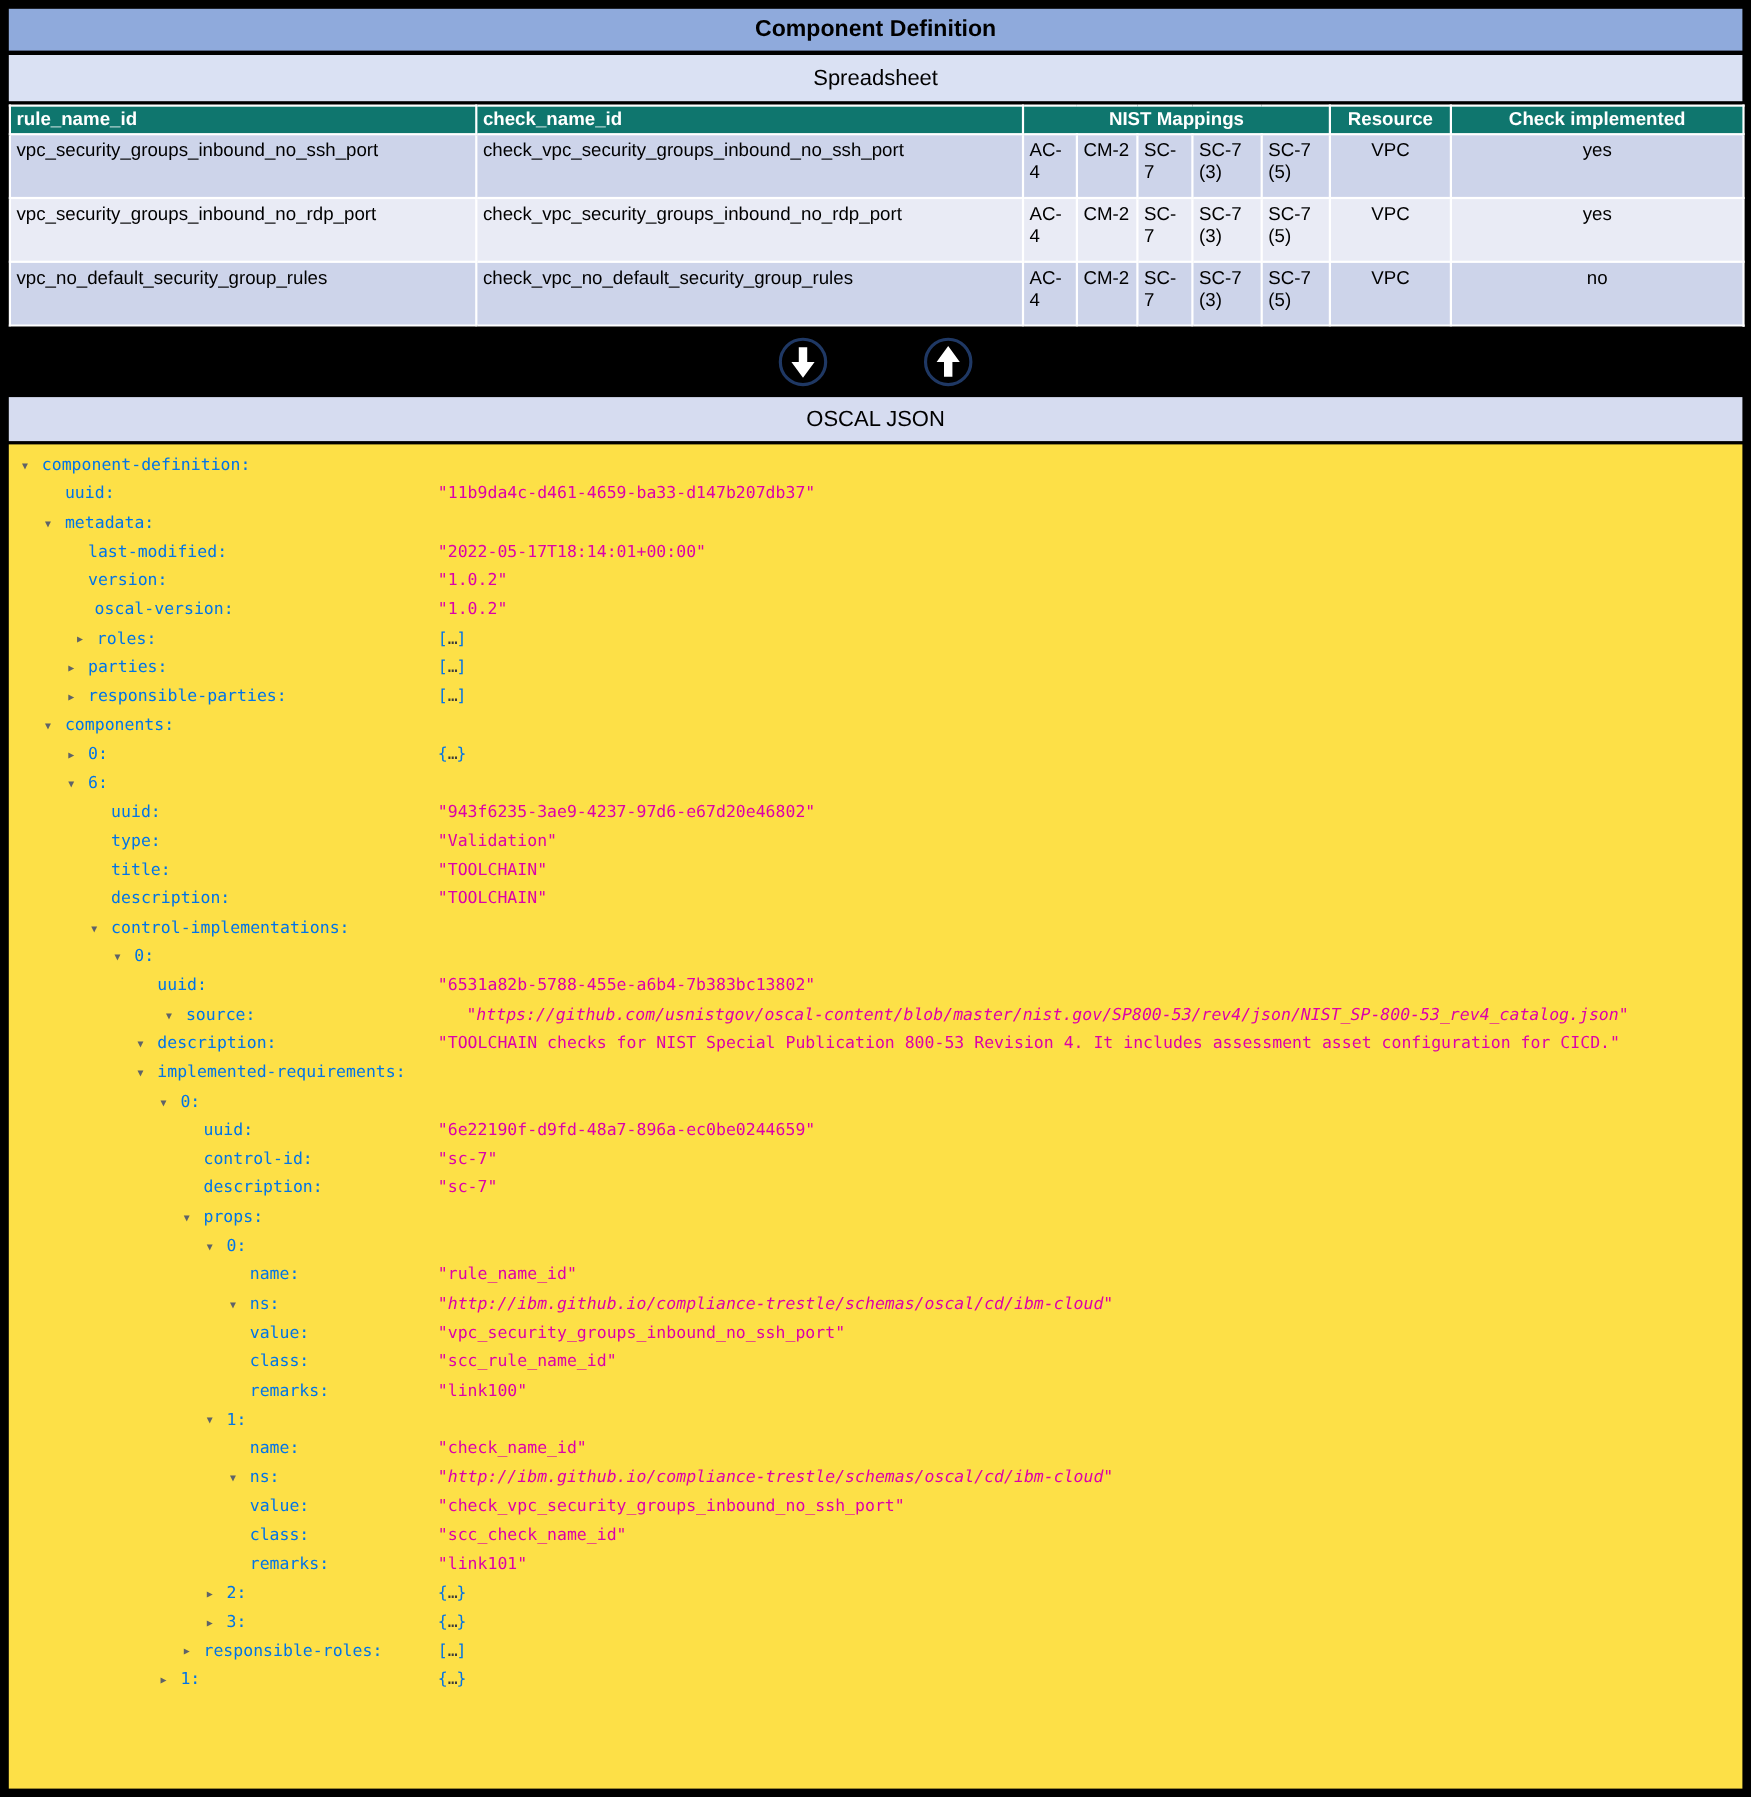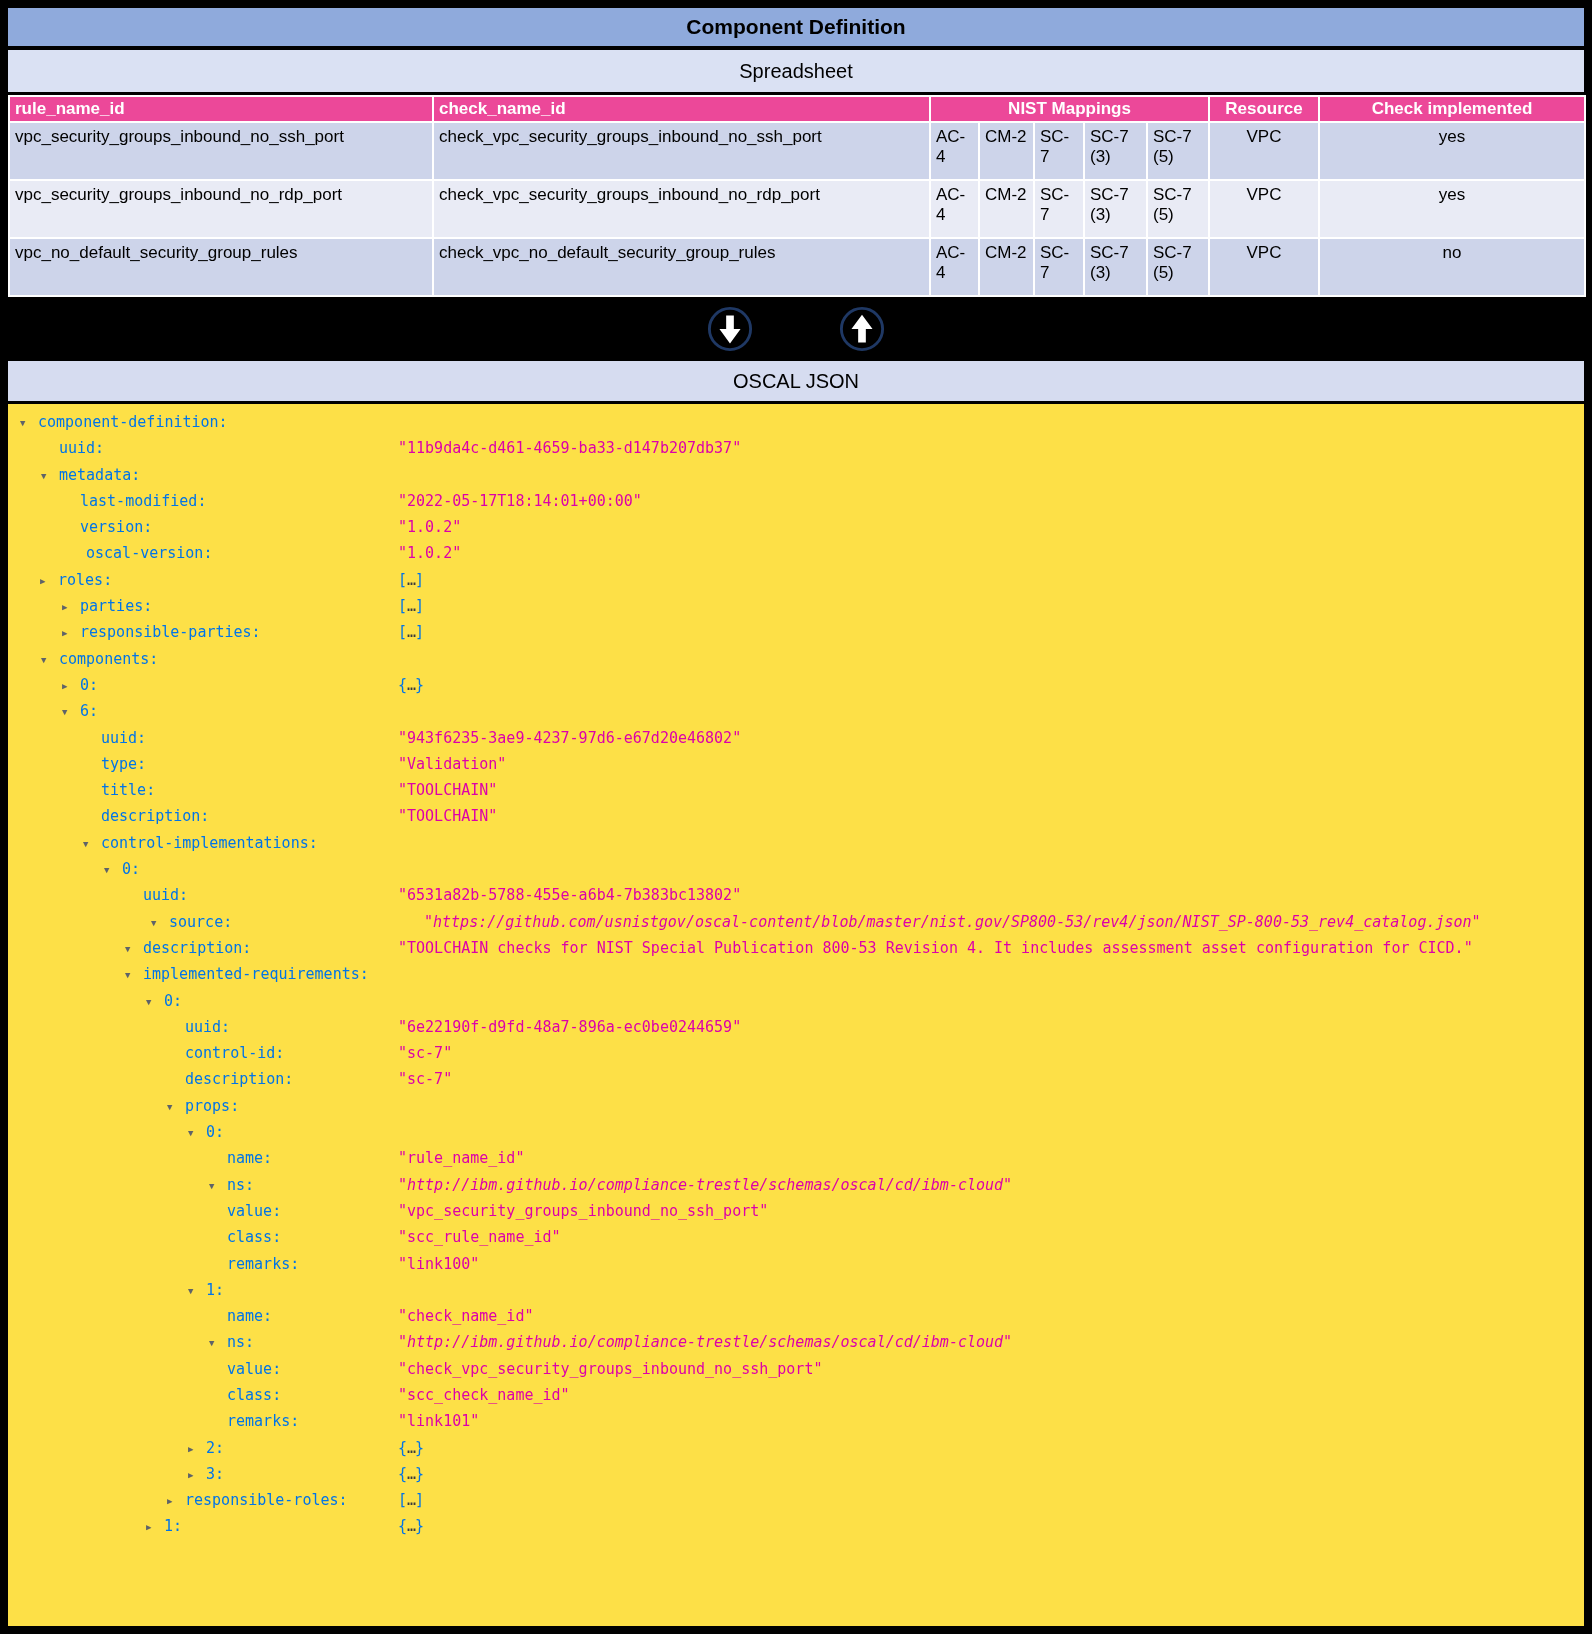--- a/index.html
+++ b/index.html
@@ -7,21 +7,21 @@
   body { font-family:"Liberation Sans", sans-serif; background:#000; }
   .page { width:1592px; height:1634px; background:#000; padding:8px; display:flex; flex-direction:column; }
 
   .cd-header { height:38px; background:#8FAADC; display:flex; align-items:center; justify-content:center;
                font-size:21px; font-weight:bold; color:#000; margin-bottom:4px; }
   .sheet-bar { height:42px; background:#DAE1F3; display:flex; align-items:center; justify-content:center;
                font-size:20px; color:#000; margin-bottom:3px; }
 
   table.sheet { width:1576px; border-collapse:collapse; table-layout:fixed; background:#000; }
   table.sheet th, table.sheet td { border:2px solid #fff; font-size:17px; }
-  table.sheet th { background:#ec4899; color:#fff; font-weight:bold; height:19px; padding:2px 5px; }
+  table.sheet th { background:#0f766e; color:#fff; font-weight:bold; height:19px; padding:2px 5px; }
   th.left { text-align:left; }
   th.center { text-align:center; }
   table.sheet td { height:58px; vertical-align:top; padding:4px 5px; color:#000; }
   tr.odd td { background:#CDD4EA; }
   tr.even td { background:#E9EBF5; }
   td.center { text-align:center; }
 
   .band { height:64px; background:#000; display:flex; align-items:center; justify-content:center; gap:86px; }
   .arrow-circle { width:46px; height:46px; display:block; }
 
@@ -116,21 +116,21 @@
 
   <div class="oscal-bar">OSCAL JSON</div>
 
   <div class="json-area">
       <div class="jrow" style="padding-left: 12px;"><span class="twisty">▼</span><span class="jkey">component-definition:</span></div>
       <div class="jrow" style="padding-left: 33px;"><span class="twisty"></span><span class="jkey">uuid:</span><span class="jval str">"11b9da4c-d461-4659-ba33-d147b207db37"</span></div>
       <div class="jrow" style="padding-left: 33px;"><span class="twisty">▼</span><span class="jkey">metadata:</span></div>
       <div class="jrow" style="padding-left: 54px;"><span class="twisty"></span><span class="jkey">last-modified:</span><span class="jval str">"2022-05-17T18:14:01+00:00"</span></div>
       <div class="jrow" style="padding-left: 54px;"><span class="twisty"></span><span class="jkey">version:</span><span class="jval str">"1.0.2"</span></div>
       <div class="jrow" style="padding-left: 60px;"><span class="twisty"></span><span class="jkey">oscal-version:</span><span class="jval str">"1.0.2"</span></div>
-      <div class="jrow" style="padding-left: 32px;"><span class="twisty">▶</span><span class="jkey">roles:</span><span class="jval arr"><span class="br">[</span><span class="dots">…</span><span class="br">]</span></span></div>
+      <div class="jrow" style="padding-left: 62px;"><span class="twisty">▶</span><span class="jkey">roles:</span><span class="jval arr"><span class="br">[</span><span class="dots">…</span><span class="br">]</span></span></div>
       <div class="jrow" style="padding-left: 54px;"><span class="twisty">▶</span><span class="jkey">parties:</span><span class="jval arr"><span class="br">[</span><span class="dots">…</span><span class="br">]</span></span></div>
       <div class="jrow" style="padding-left: 54px;"><span class="twisty">▶</span><span class="jkey">responsible-parties:</span><span class="jval arr"><span class="br">[</span><span class="dots">…</span><span class="br">]</span></span></div>
       <div class="jrow" style="padding-left: 33px;"><span class="twisty">▼</span><span class="jkey">components:</span></div>
       <div class="jrow" style="padding-left: 54px;"><span class="twisty">▶</span><span class="jkey">0:</span><span class="jval obj"><span class="br">{</span><span class="dots">…</span><span class="br">}</span></span></div>
       <div class="jrow" style="padding-left: 54px;"><span class="twisty">▼</span><span class="jkey">6:</span></div>
       <div class="jrow" style="padding-left: 75px;"><span class="twisty"></span><span class="jkey">uuid:</span><span class="jval str">"943f6235-3ae9-4237-97d6-e67d20e46802"</span></div>
       <div class="jrow" style="padding-left: 75px;"><span class="twisty"></span><span class="jkey">type:</span><span class="jval str">"Validation"</span></div>
       <div class="jrow" style="padding-left: 75px;"><span class="twisty"></span><span class="jkey">title:</span><span class="jval str">"TOOLCHAIN"</span></div>
       <div class="jrow" style="padding-left: 75px;"><span class="twisty"></span><span class="jkey">description:</span><span class="jval str">"TOOLCHAIN"</span></div>
       <div class="jrow" style="padding-left: 75px;"><span class="twisty">▼</span><span class="jkey">control-implementations:</span></div>

